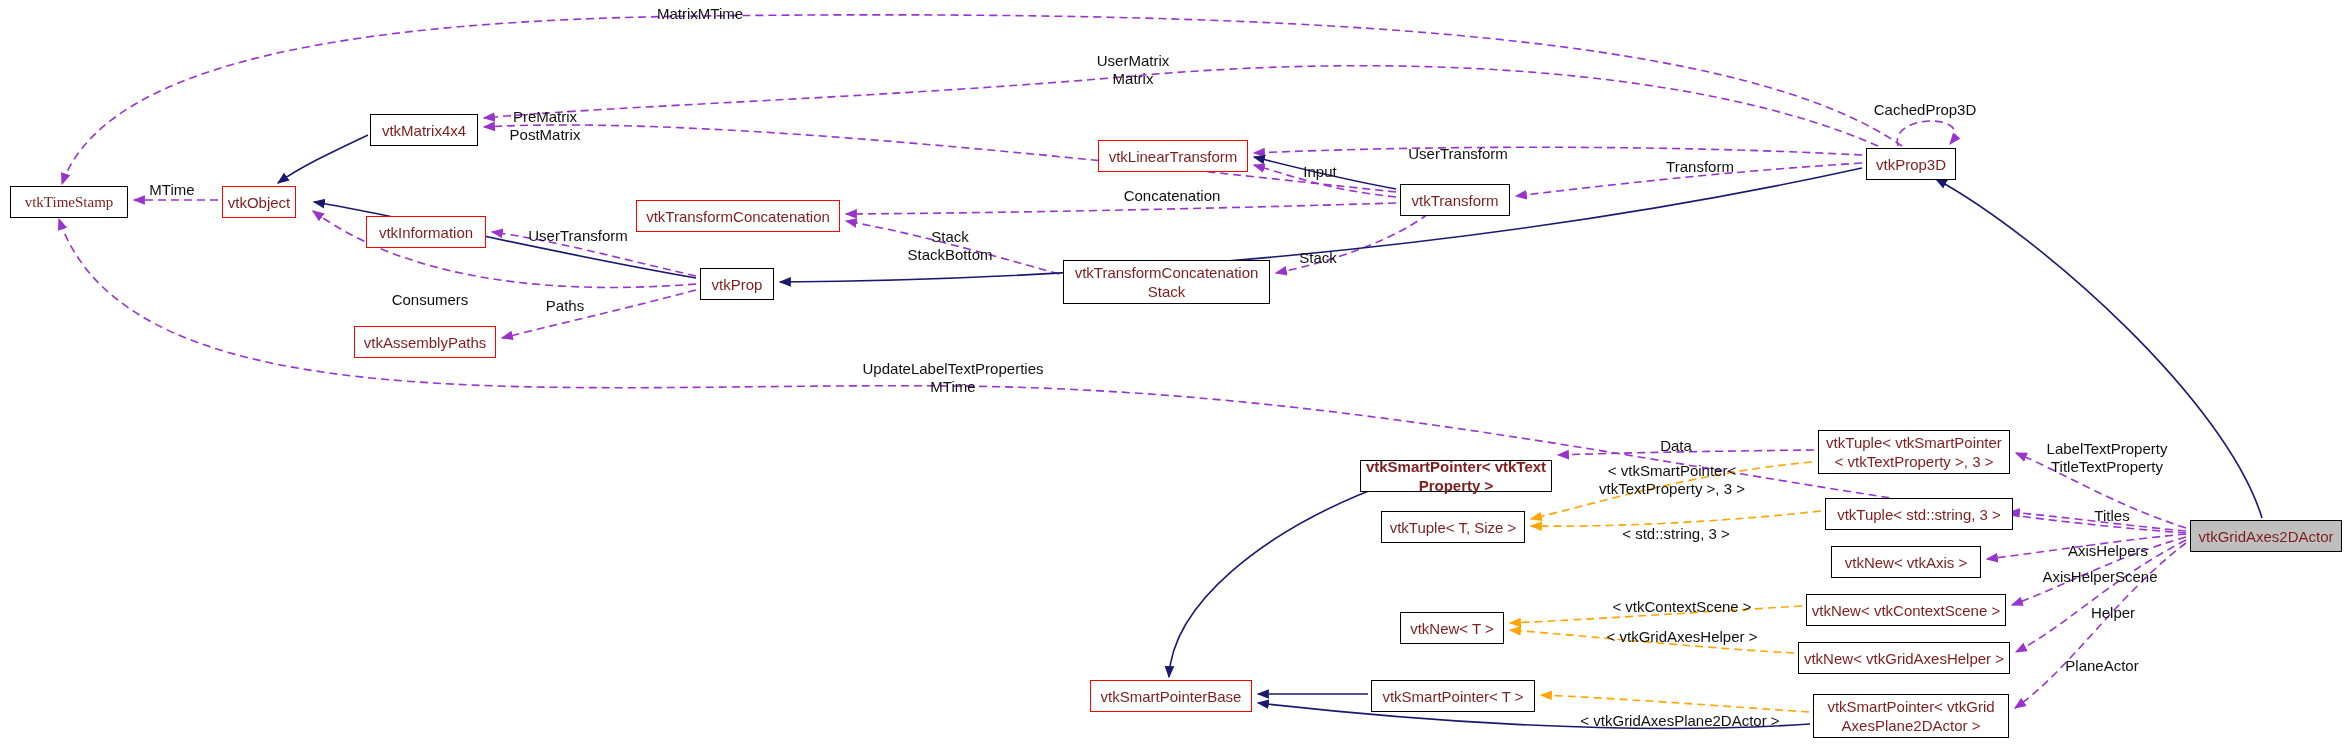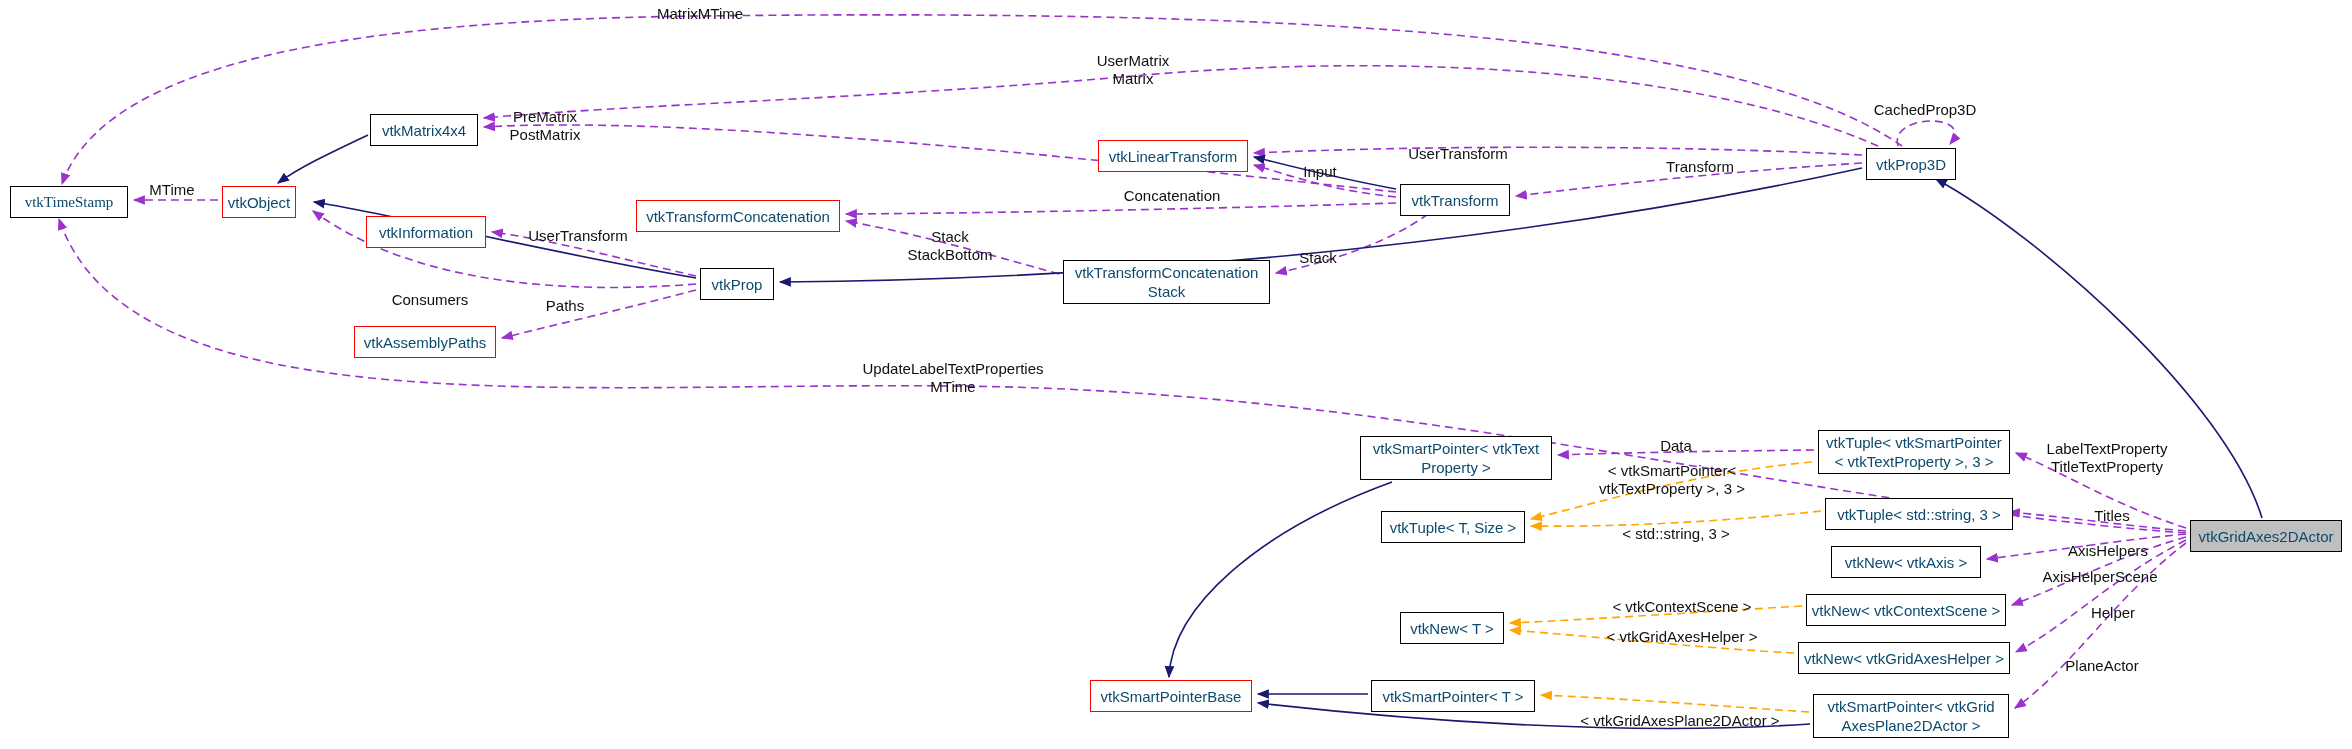--- a/index.html
+++ b/index.html
@@ -8,21 +8,21 @@
     width:2352px;height:749px;
     background:#ffffff;
     font-family:"Liberation Sans","DejaVu Sans",sans-serif;
     overflow:hidden;
   }
   #edges{position:absolute;left:0;top:0;}
   .node{
     position:absolute;box-sizing:border-box;
     background:#ffffff;border:1.5px solid #000000;
     display:flex;flex-direction:column;align-items:center;justify-content:center;
-    font-size:15px;line-height:19px;text-align:center;color:#0c4a6e;
+    font-size:15px;line-height:19px;text-align:center;color:#7f1d1d;
     white-space:nowrap;padding:15px 4px;z-index:2;
   }
   .node.truncated{border-color:#ff0000;}
   .node.main{background:#bfbfbf;border-color:#000000;}
   .edge-label{
     position:absolute;transform:translate(-50%,-50%);
     font-size:15px;line-height:18px;text-align:center;color:#101010;
     white-space:pre;z-index:3;
   }
   path.edge{fill:none;stroke-width:1.6;}
@@ -107,21 +107,21 @@
     <div class="node" style="left: 1063px; top: 260px; width: 207px; height: 44px;">
       <div>vtkTransformConcatenation</div>
       <div>Stack</div>
     </div>
     <div class="node" style="left: 1400px; top: 184px; width: 110px; height: 28px;">
       <div>vtkTransform</div>
     </div>
     <div class="node" style="left: 1866px; top: 148px; width: 90px; height: 28px;">
       <div>vtkProp3D</div>
     </div>
-    <div class="node" style="left: 1360px; top: 436px; width: 192px; height: 44px;">
+    <div class="node" style="left: 1360px; top: 460px; width: 192px; height: 32px; font-weight: bold;">
       <div>vtkSmartPointer&lt; vtkText</div>
       <div>Property &gt;</div>
     </div>
     <div class="node" style="left: 1381px; top: 511px; width: 144px; height: 28px;">
       <div>vtkTuple&lt; T, Size &gt;</div>
     </div>
     <div class="node" style="left: 1400px; top: 612px; width: 104px; height: 28px;">
       <div>vtkNew&lt; T &gt;</div>
     </div>
     <div class="node truncated" style="left: 1090px; top: 680px; width: 162px; height: 28px;">

